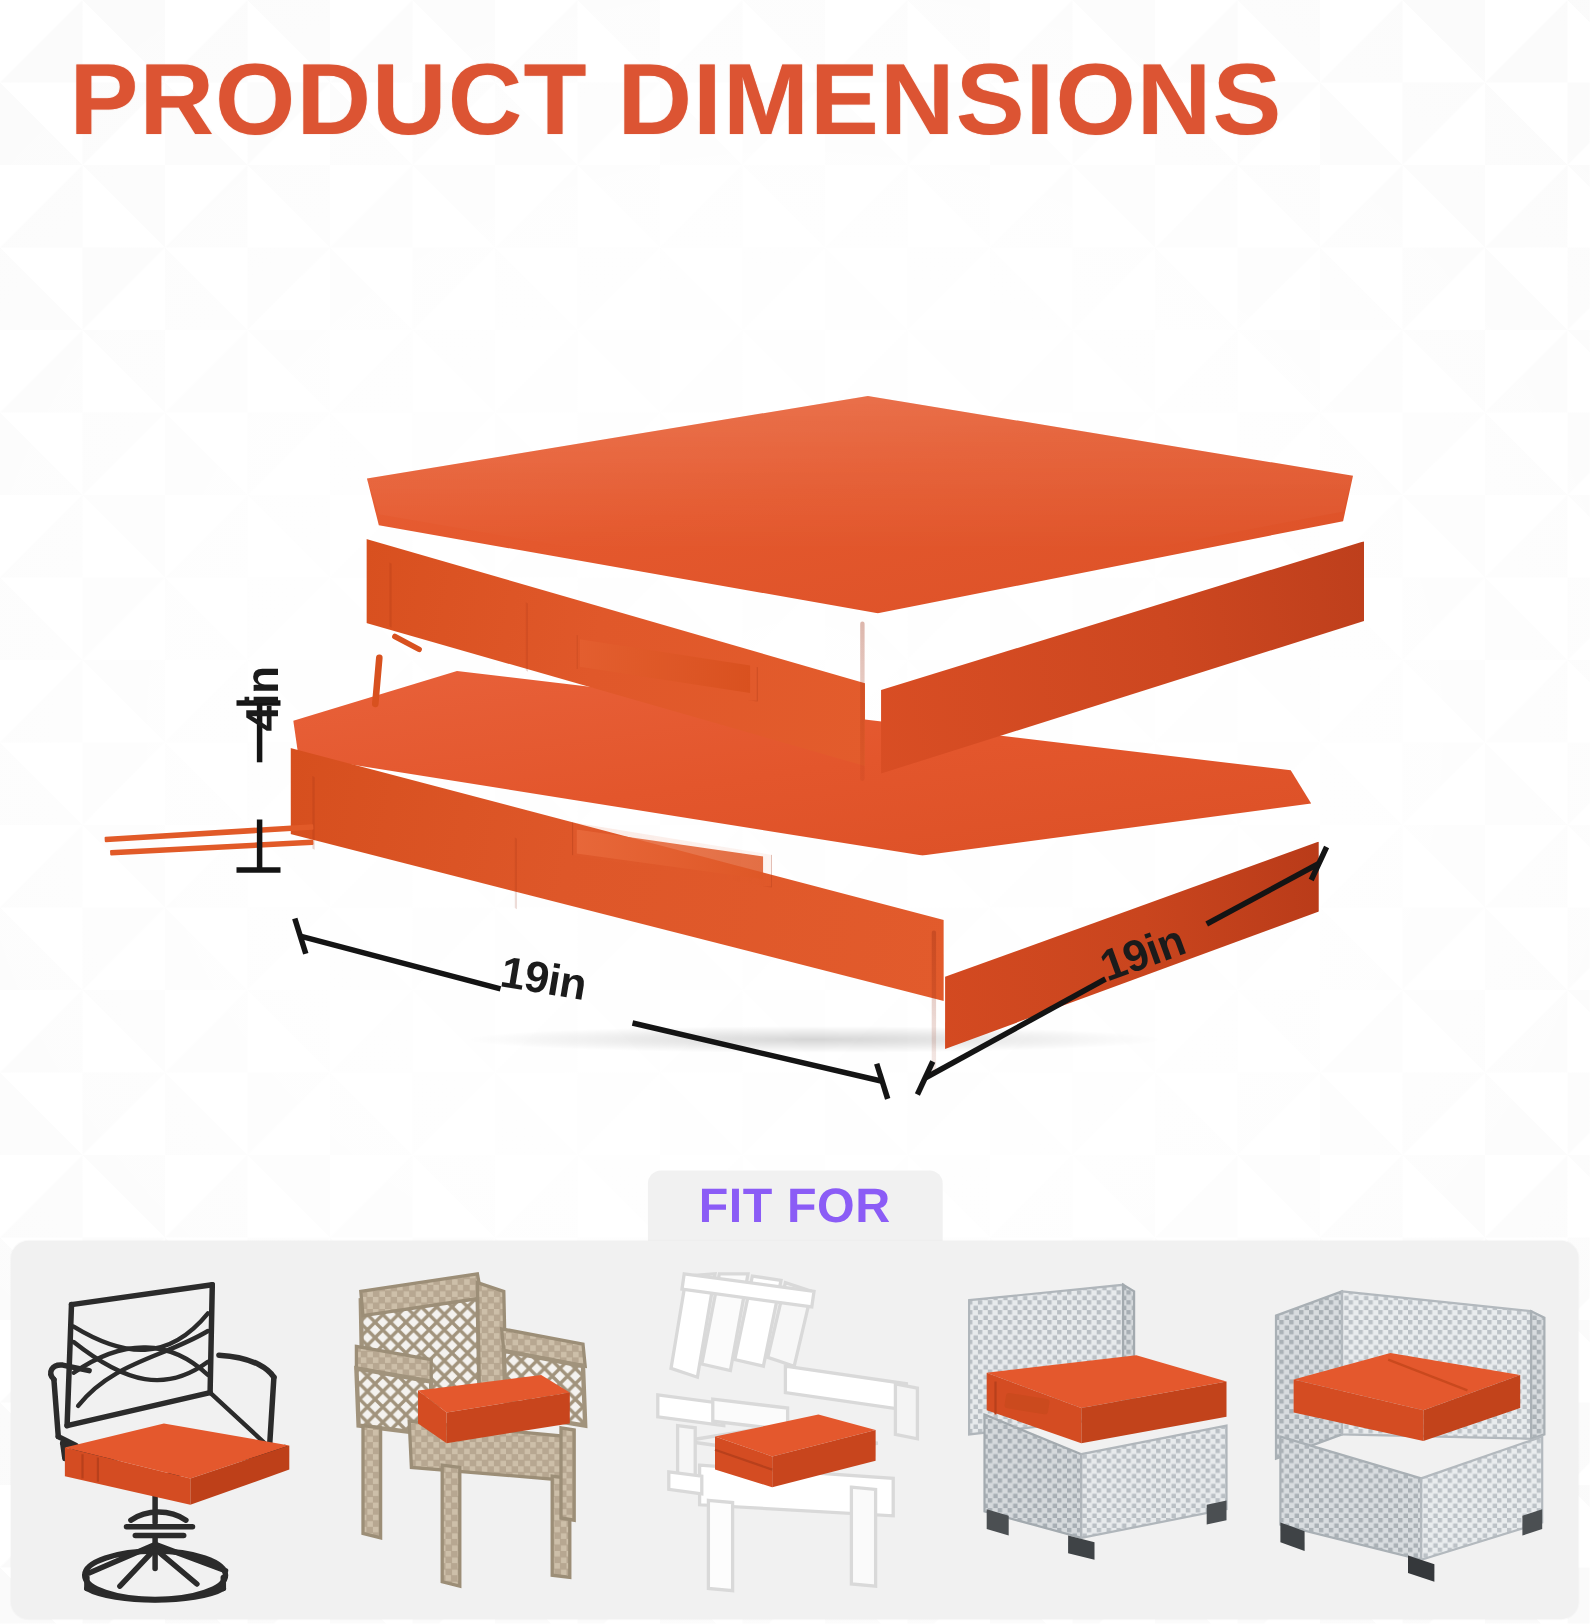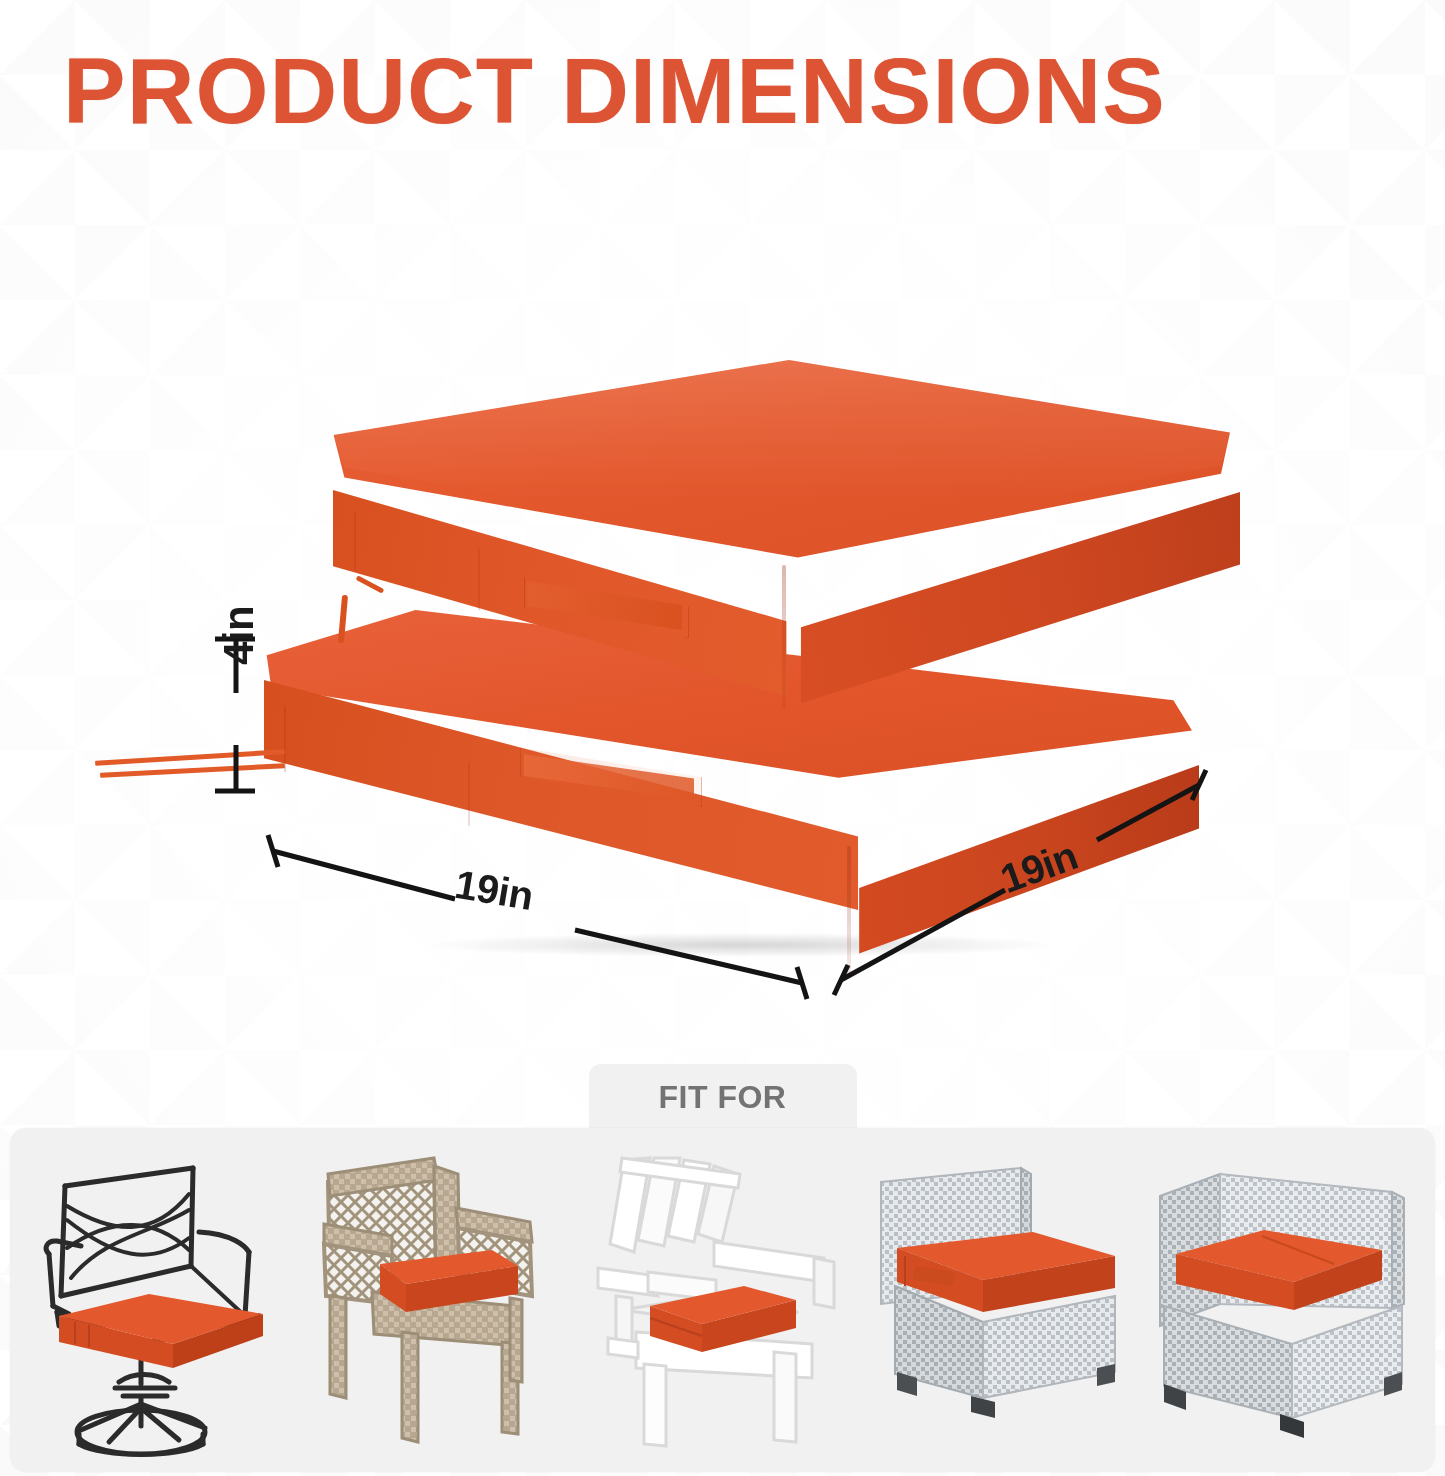--- a/index.html
+++ b/index.html
@@ -176,21 +176,21 @@
   
   #fitfor-wrap{position:absolute;left:0;top:1064px;width:1445px;height:412px;z-index:5;}
   #fitfor-tab{
     position:absolute;left:50%;transform:translateX(-50%);top:0;
     width:268px;height:66px;
     background:#F1F1F1;
     border-radius:12px 12px 0 0;
     display:flex;align-items:center;justify-content:center;
   }
   #fitfor-tab-label{
-    font-size:32px;font-weight:bold;color:#737373;letter-spacing:.5px;
+    font-size:44px;font-weight:bold;color:#8b5cf6;letter-spacing:.5px;
     font-family:"Liberation Sans Narrow","Liberation Sans",sans-serif;
     transform:scaleX(1.0);
   }
   #fitfor-panel{
     position:absolute;left:10px;top:64px;width:1425px;height:344px;
     background:#F1F1F1;
     border-radius:16px;
     box-shadow:0 0 0 1px rgba(0,0,0,.02);
   }
   #fitfor-items{

